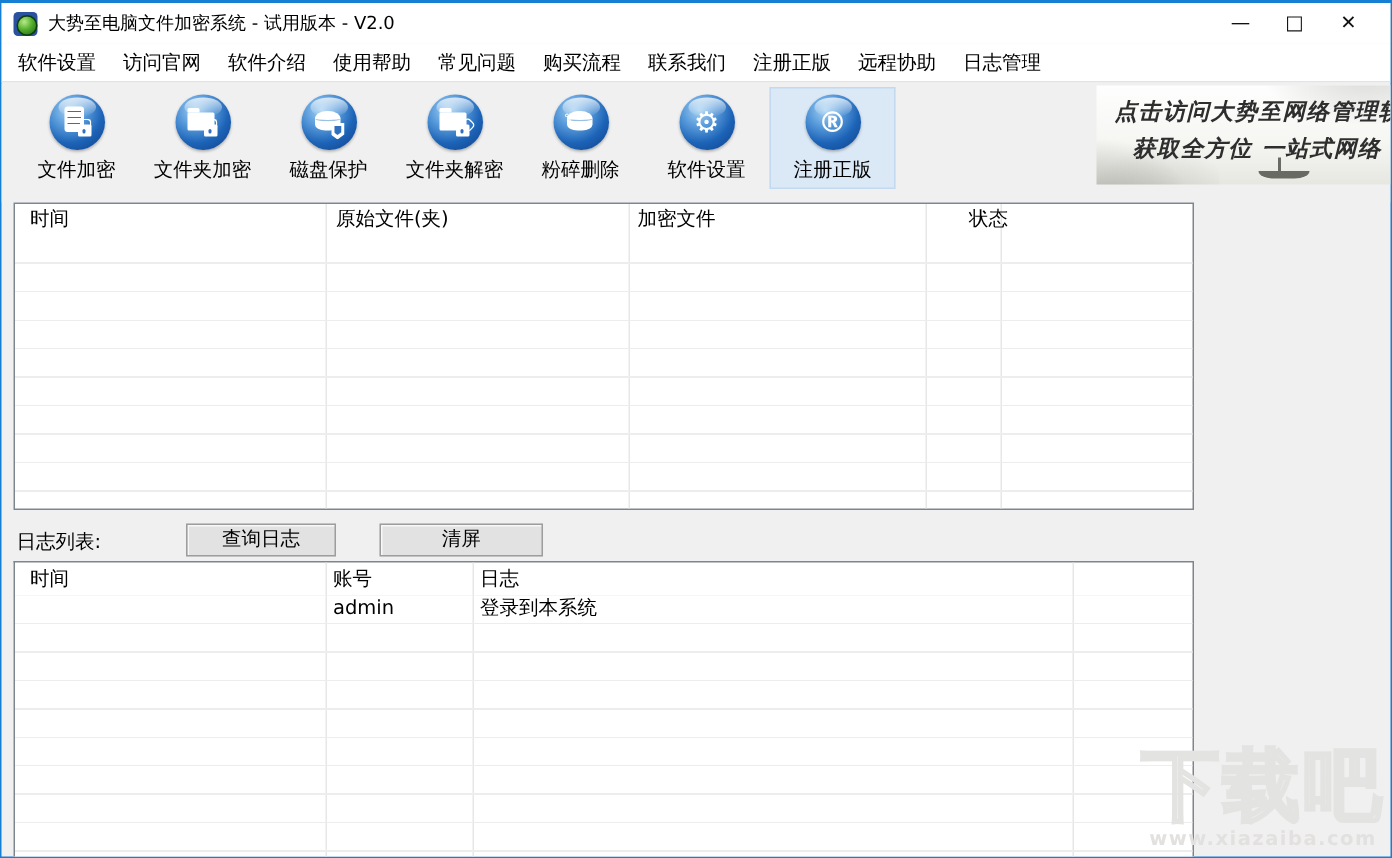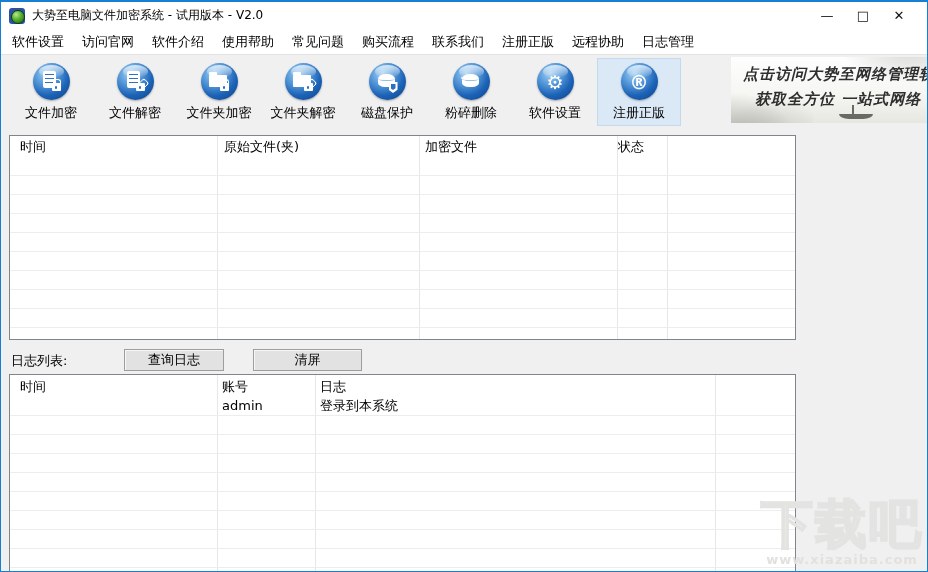--- a/index.html
+++ b/index.html
@@ -132,50 +132,43 @@
   <div class="tool-strip">
 
     <div class="tool-btn">
       <div class="sphere">
         <div class="gl doc"></div>
           <div class="gl lock"></div>
       </div>
       <div class="tool-label">文件加密</div>
     </div>
 
-    <div class="tool-btn">
-      <div class="sphere">
-        <div class="gl doc"></div>
-          <div class="gl lock open"></div>
-      </div>
-      <div class="tool-label">文件解密</div>
-    </div>
 
     <div class="tool-btn">
       <div class="sphere">
         <div class="gl folder"></div>
           <div class="gl lock"></div>
       </div>
       <div class="tool-label">文件夹加密</div>
     </div>
 
     <div class="tool-btn">
       <div class="sphere">
+        <div class="gl disk"></div>
+          <div class="gl shield"></div>
+      </div>
+      <div class="tool-label">磁盘保护</div>
+    </div>
+
+    <div class="tool-btn">
+      <div class="sphere">
         <div class="gl folder"></div>
           <div class="gl lock open"></div>
       </div>
       <div class="tool-label">文件夹解密</div>
-    </div>
-
-    <div class="tool-btn">
-      <div class="sphere">
-        <div class="gl disk"></div>
-          <div class="gl shield"></div>
-      </div>
-      <div class="tool-label">磁盘保护</div>
     </div>
 
     <div class="tool-btn">
       <div class="sphere">
         <div class="gl disk"></div>
         <div class="glyph-char small">✂</div>
       </div>
       <div class="tool-label">粉碎删除</div>
     </div>
 
@@ -203,21 +196,21 @@
 </div>
 
 <div class="panel main-table">
   <div class="col-line" style="left:207px"></div>
   <div class="col-line" style="left:409px"></div>
   <div class="col-line" style="left:607px"></div>
   <div class="col-line" style="left:657px"></div>
   <div class="hdr" style="left:10px">时间</div>
   <div class="hdr" style="left:214px">原始文件(夹)</div>
   <div class="hdr" style="left:415px">加密文件</div>
-  <div class="hdr" style="left:608px">状态</div>
+  <div class="hdr" style="left:636px">状态</div>
   <div class="grid"></div>
 </div>
 
 <div class="log-label">日志列表:</div>
 <div class="btn btn-query">查询日志</div>
 <div class="btn btn-clear">清屏</div>
 
 <div class="panel log-table">
   <div class="col-line" style="left:207px"></div>
   <div class="col-line" style="left:305px"></div>

